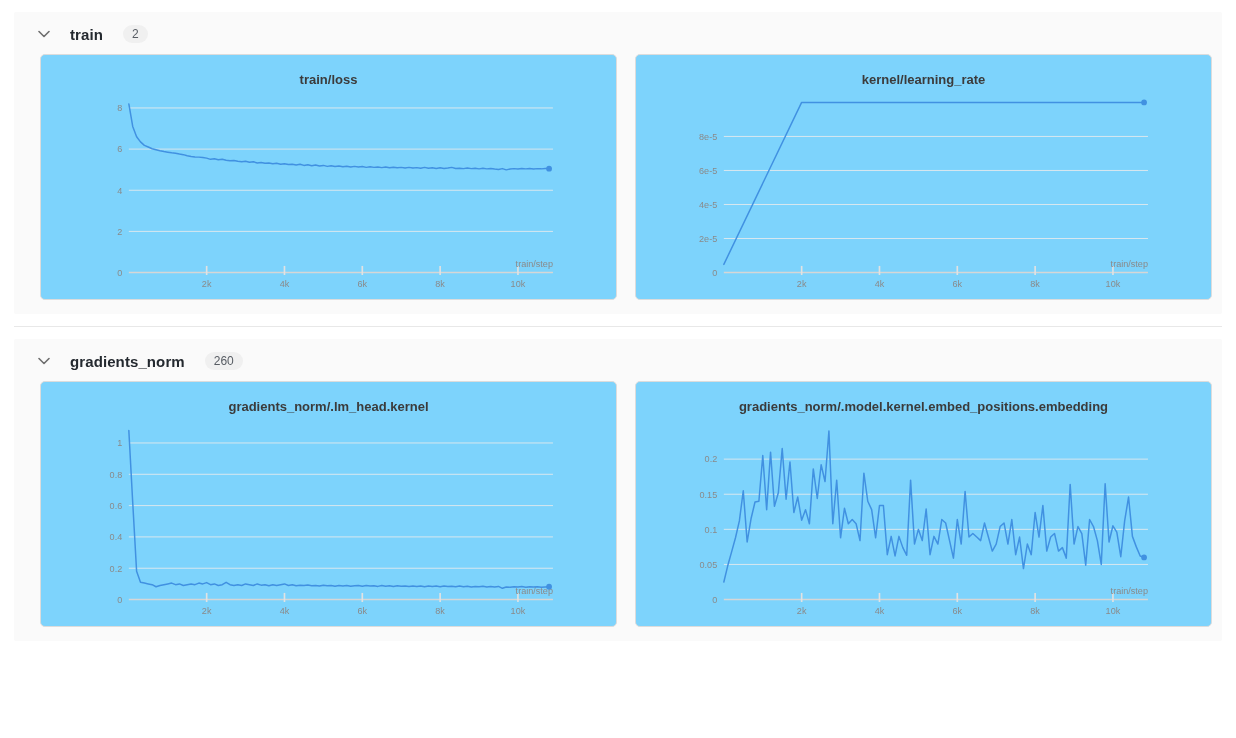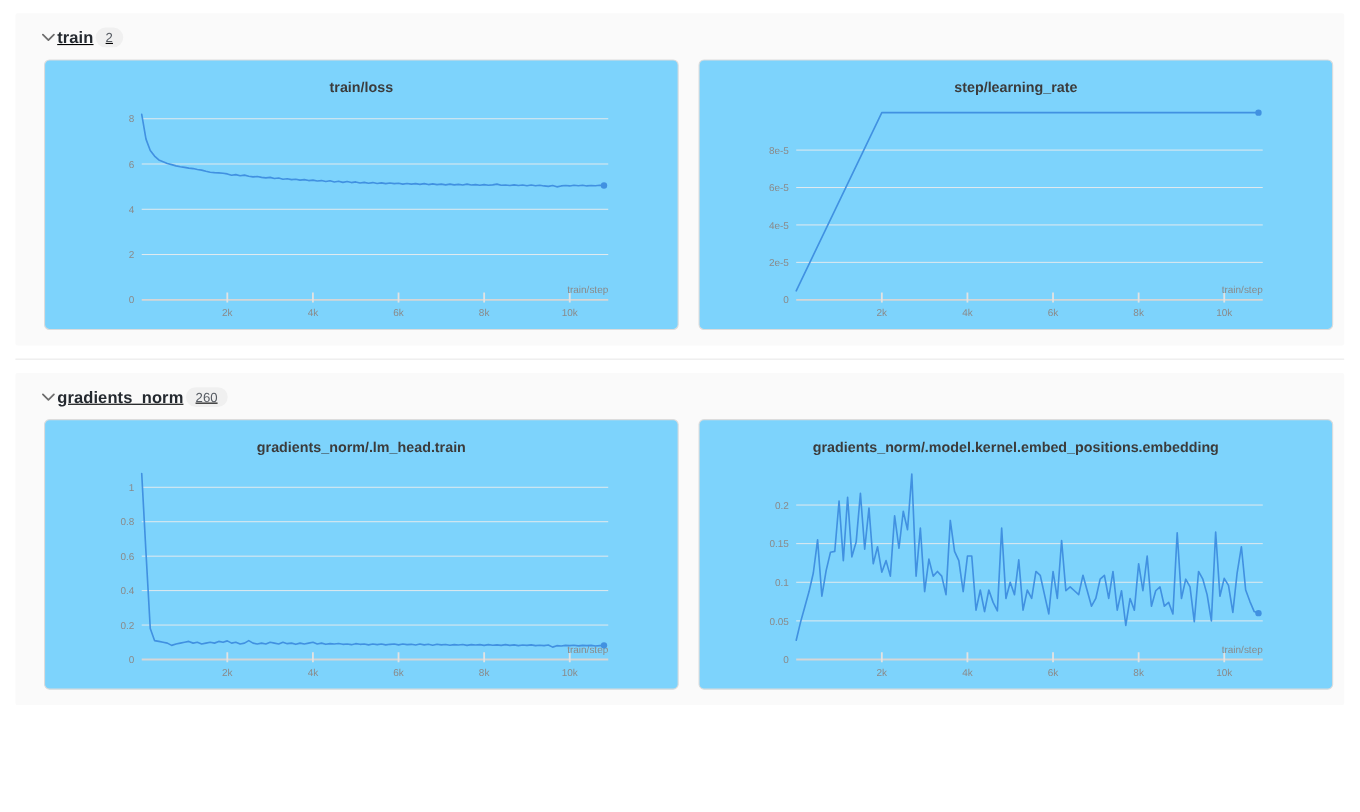--- a/index.html
+++ b/index.html
@@ -1,19 +1,19 @@
 <!DOCTYPE html>
 <html><head>
 <meta charset="utf-8">
 <style>
   html,body{margin:0;padding:0;background:#ffffff;width:1236px;height:738px;overflow:hidden;
     font-family:"Liberation Sans","DejaVu Sans",sans-serif;-webkit-font-smoothing:antialiased;}
   .wrap{padding:12px 14px 6px 14px;}
   .section{background:#fafafa;border-radius:2px;padding:0 0 14px 0;}
-  .sec-header{display:flex;align-items:center;gap:2px;padding:13px 0 11px 24px;cursor:pointer;text-decoration:underline;}
+  .sec-header{display:flex;align-items:center;gap:20px;padding:13px 0 11px 24px;cursor:pointer;}
   .chev{display:inline-flex;align-items:center;color:#6e6e6e;}
   .sec-title{font-size:15px;font-weight:700;color:#24292f;letter-spacing:.1px;}
   .badge{background:#f0f0f0;color:#575c63;font-size:12px;padding:3px 9px;border-radius:11px;line-height:1;}
   .panel-grid{display:grid;grid-template-columns:1fr 1fr;gap:18px;padding:0 10px 0 26px;}
   .panel{background:#7dd3fc;border:1px solid #dcdcdc;border-radius:5px;height:246px;
     display:flex;flex-direction:column;box-sizing:border-box;}
   .panel-title{text-align:center;font-size:13px;font-weight:700;color:#3b3b3b;padding:17px 8px 2px 8px;}
   svg.chart{flex:1 1 auto;width:100%;display:block;}
   .divider{height:1px;background:#e8e8e8;margin:12px 0;}
 </style>
@@ -55,21 +55,21 @@
             <line x1="422.51376146788994" x2="422.51376146788994" y1="214" y2="225" stroke="#e2e2e2" stroke-width="2"></line>
             <text x="422.51376146788994" y="240" text-anchor="middle" font-size="11" fill="#8a8a8a">8k</text>
             <line x1="516.6422018348624" x2="516.6422018348624" y1="214" y2="225" stroke="#e2e2e2" stroke-width="2"></line>
             <text x="516.6422018348624" y="240" text-anchor="middle" font-size="11" fill="#8a8a8a">10k</text>
             <text x="559" y="215" text-anchor="end" font-size="11" fill="#8a8a8a">train/step</text>
             <polyline points="46.0,18.0 50.7,45.3 55.4,57.8 60.1,64.0 64.8,68.2 69.5,70.2 74.2,72.2 78.9,73.4 83.7,74.7 88.4,75.7 93.1,76.4 97.8,77.2 102.5,77.7 107.2,78.7 111.9,79.4 116.6,80.7 121.3,81.7 126.0,82.2 130.7,82.4 135.4,82.9 140.1,83.6 144.8,85.1 149.5,84.4 154.2,85.6 159.0,84.9 163.7,86.1 168.4,86.9 173.1,86.4 177.8,87.4 182.5,87.9 187.2,87.4 191.9,88.6 196.6,88.1 201.3,89.4 206.0,88.9 210.7,89.9 215.4,89.4 220.1,90.4 224.8,89.9 229.6,90.9 234.3,90.4 239.0,91.4 243.7,90.9 248.4,91.9 253.1,91.1 257.8,92.4 262.5,91.6 267.2,92.9 271.9,91.9 276.6,93.1 281.3,92.4 286.0,93.6 290.7,92.9 295.4,93.8 300.1,93.1 304.9,94.1 309.6,93.4 314.3,94.3 319.0,93.6 323.7,94.3 328.4,93.8 333.1,94.8 337.8,94.1 342.5,94.8 347.2,94.3 351.9,95.1 356.6,94.3 361.3,95.3 366.0,94.6 370.7,95.3 375.4,94.8 380.2,95.6 384.9,94.8 389.6,95.6 394.3,95.1 399.0,95.8 403.7,94.8 408.4,95.8 413.1,95.3 417.8,96.1 422.5,95.3 427.2,96.1 431.9,95.6 436.6,94.8 441.3,96.1 446.0,95.8 450.8,96.3 455.5,95.6 460.2,96.3 464.9,95.8 469.6,96.6 474.3,95.8 479.0,96.6 483.7,96.1 488.4,96.8 493.1,97.3 497.8,96.3 502.5,97.8 507.2,96.8 511.9,96.3 516.6,96.8 521.3,96.1 526.1,96.6 530.8,96.1 535.5,96.8 540.2,96.3 544.9,96.6 549.6,96.1 554.3,96.3" fill="none" stroke="#4191e1" stroke-width="1.8" stroke-linejoin="round" stroke-linecap="round"></polyline>
             <circle cx="554.2935779816514" cy="96.33720930232558" r="3.5" fill="#4191e1"></circle>
           </svg>
       </div>
       <div class="panel">
-        <div class="panel-title">step/learning_rate</div>
+        <div class="panel-title">kernel/learning_rate</div>
         <svg class="chart" viewBox="0 0 575 254">
             <text x="38" y="226" text-anchor="end" font-size="11" fill="#8a8a8a">0</text>
             <line x1="46" x2="559" y1="180.84615384615384" y2="180.84615384615384" stroke="#ececec" stroke-width="1"></line>
             <text x="38" y="184.84615384615384" text-anchor="end" font-size="11" fill="#8a8a8a">2e-5</text>
             <line x1="46" x2="559" y1="139.69230769230768" y2="139.69230769230768" stroke="#ececec" stroke-width="1"></line>
             <text x="38" y="143.69230769230768" text-anchor="end" font-size="11" fill="#8a8a8a">4e-5</text>
             <line x1="46" x2="559" y1="98.53846153846152" y2="98.53846153846152" stroke="#ececec" stroke-width="1"></line>
             <text x="38" y="102.53846153846152" text-anchor="end" font-size="11" fill="#8a8a8a">6e-5</text>
             <line x1="46" x2="559" y1="57.38461538461536" y2="57.38461538461536" stroke="#ececec" stroke-width="1"></line>
             <text x="38" y="61.38461538461536" text-anchor="end" font-size="11" fill="#8a8a8a">8e-5</text>
@@ -99,21 +99,21 @@
       <span class="chev">
         <svg width="12" height="8" viewBox="0 0 12 8">
             <polyline points="1,1.5 6,6.5 11,1.5" fill="none" stroke="#6e6e6e" stroke-width="1.6" stroke-linecap="round" stroke-linejoin="round"></polyline>
           </svg>
       </span>
       <span class="sec-title">gradients_norm</span>
       <span class="badge">260</span>
     </div>
     <div class="panel-grid">
       <div class="panel">
-        <div class="panel-title">gradients_norm/.lm_head.train</div>
+        <div class="panel-title">gradients_norm/.lm_head.kernel</div>
         <svg class="chart" viewBox="0 0 575 254">
             <text x="38" y="226" text-anchor="end" font-size="11" fill="#8a8a8a">0</text>
             <line x1="46" x2="559" y1="184.12389380530973" y2="184.12389380530973" stroke="#ececec" stroke-width="1"></line>
             <text x="38" y="188.12389380530973" text-anchor="end" font-size="11" fill="#8a8a8a">0.2</text>
             <line x1="46" x2="559" y1="146.24778761061947" y2="146.24778761061947" stroke="#ececec" stroke-width="1"></line>
             <text x="38" y="150.24778761061947" text-anchor="end" font-size="11" fill="#8a8a8a">0.4</text>
             <line x1="46" x2="559" y1="108.37168141592919" y2="108.37168141592919" stroke="#ececec" stroke-width="1"></line>
             <text x="38" y="112.37168141592919" text-anchor="end" font-size="11" fill="#8a8a8a">0.6</text>
             <line x1="46" x2="559" y1="70.49557522123891" y2="70.49557522123891" stroke="#ececec" stroke-width="1"></line>
             <text x="38" y="74.49557522123891" text-anchor="end" font-size="11" fill="#8a8a8a">0.8</text>

